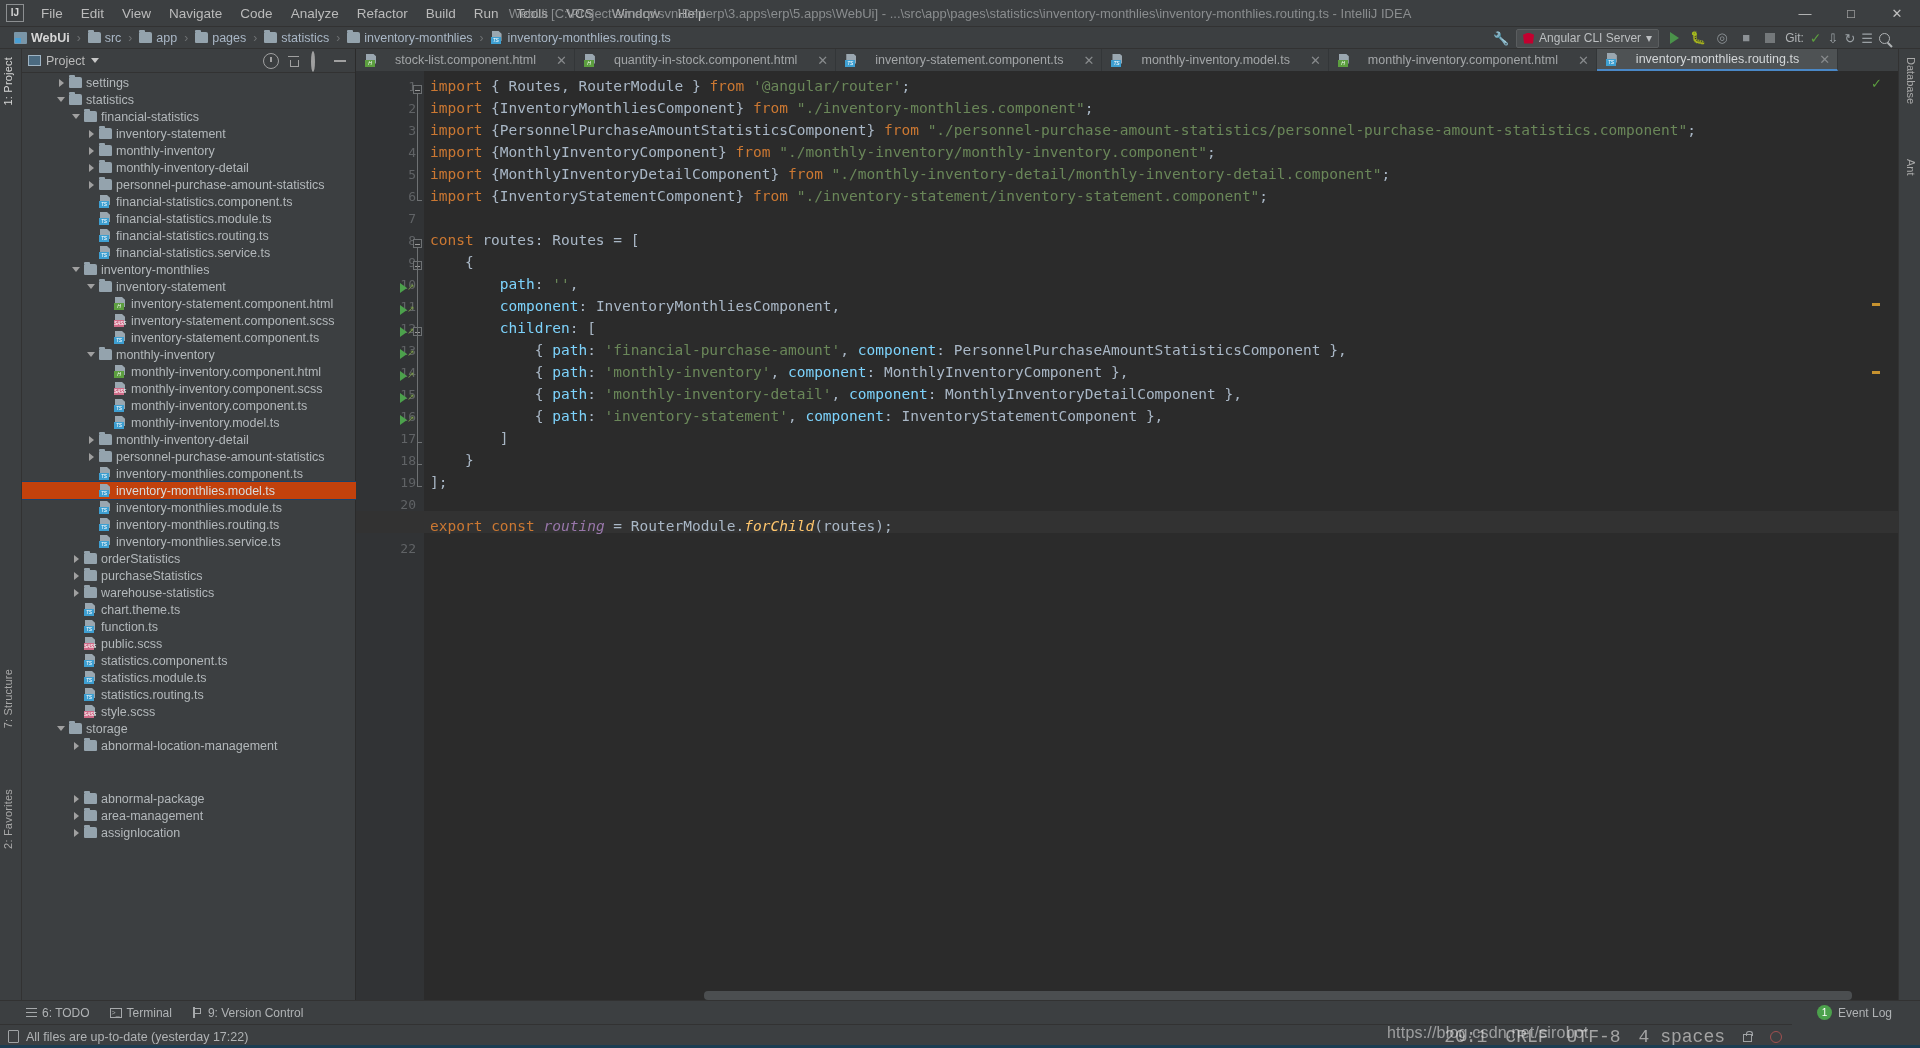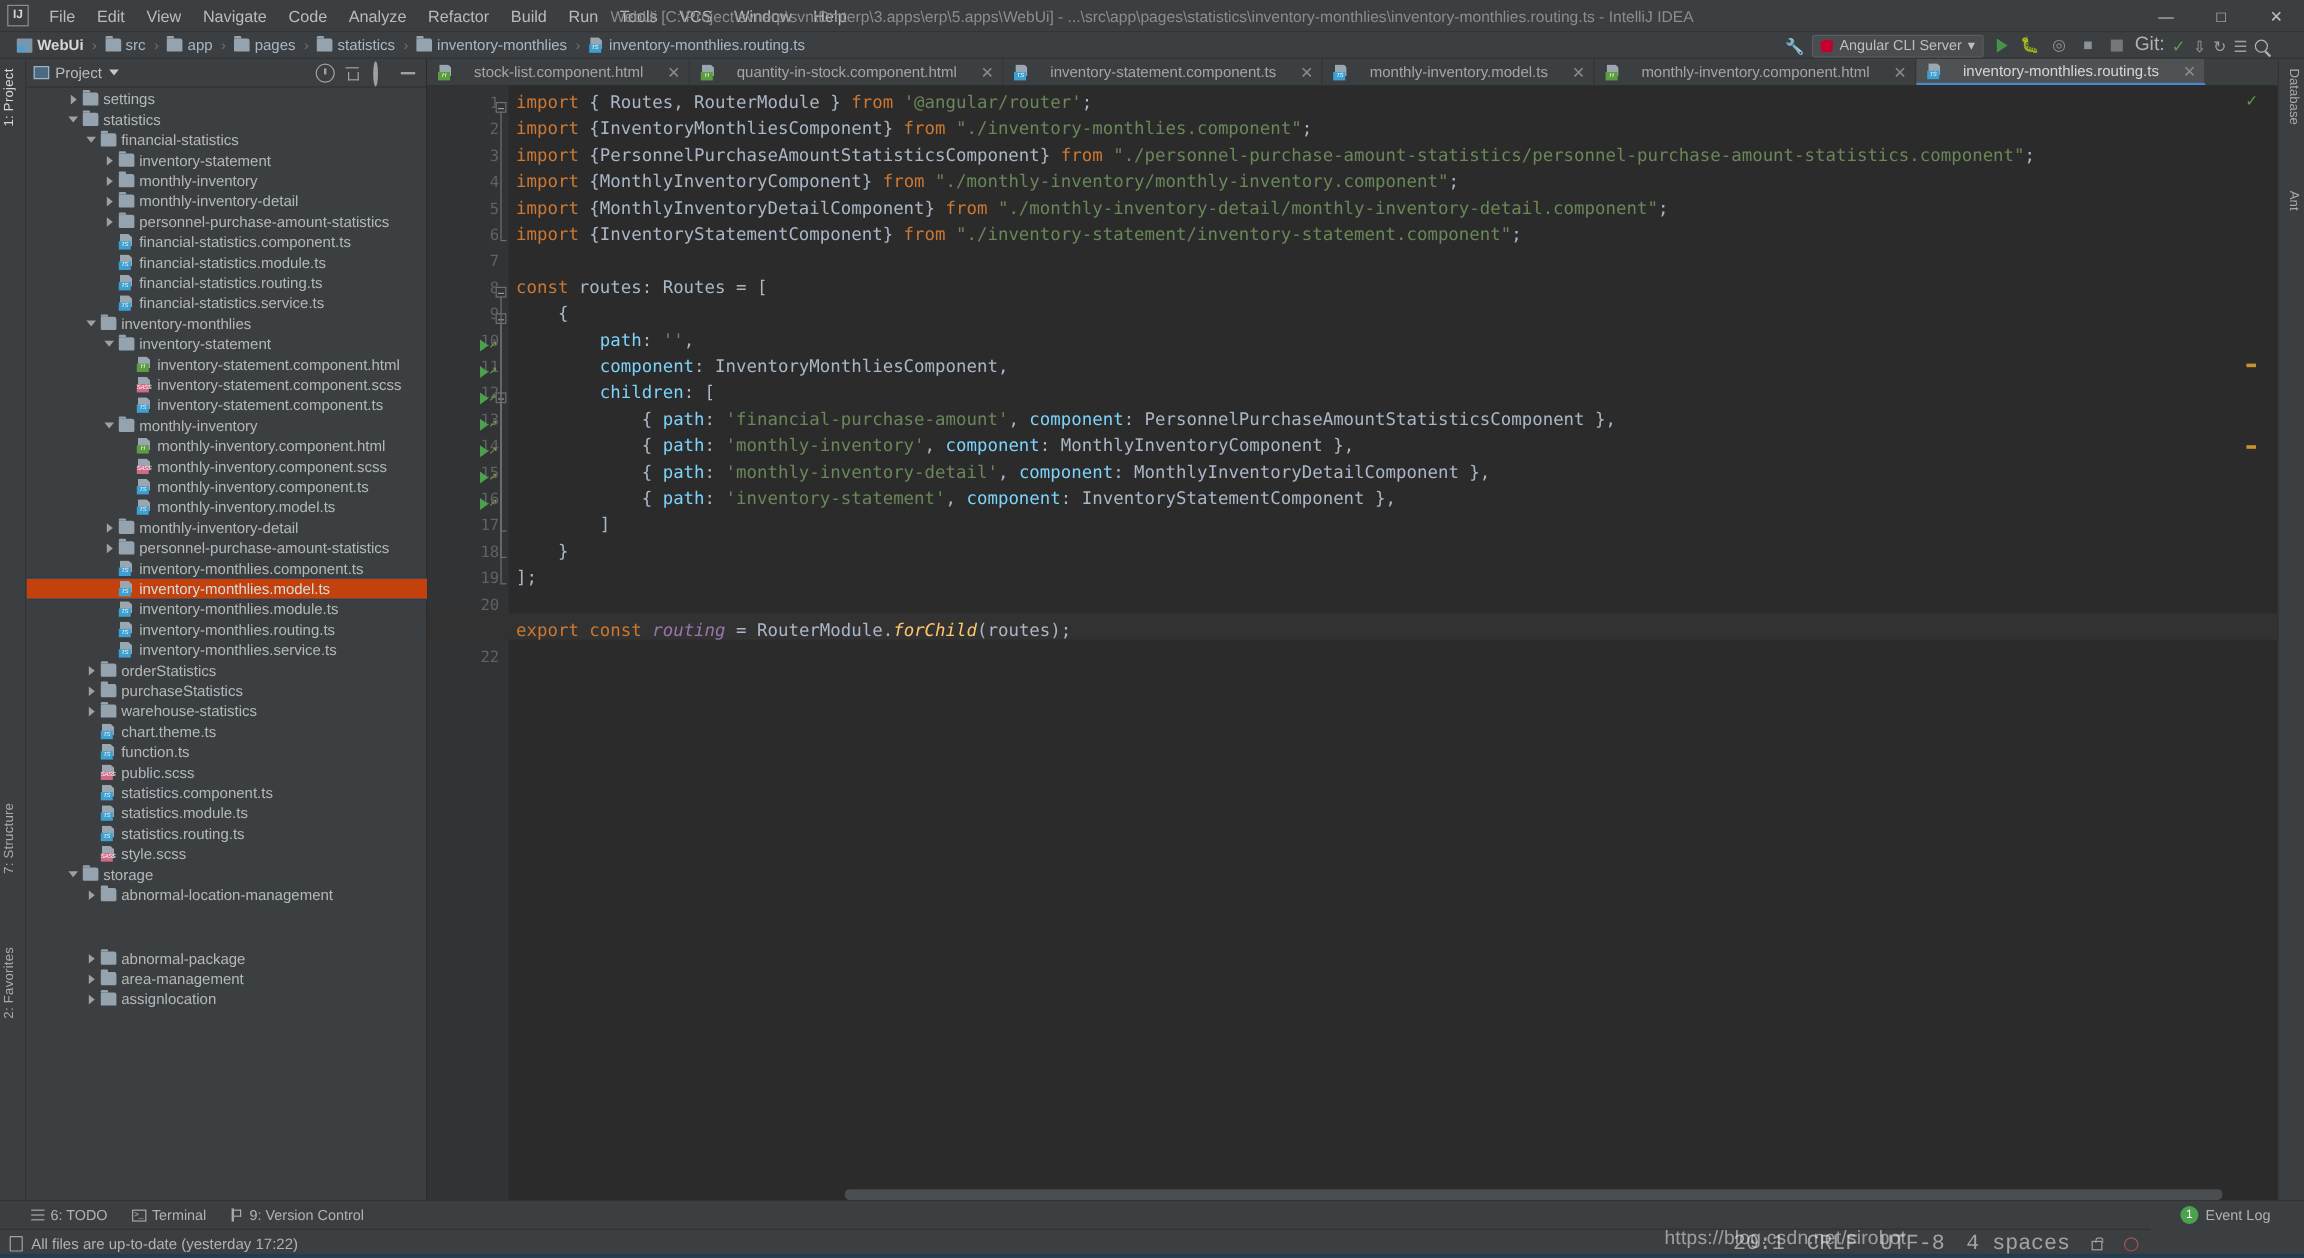--- a/index.html
+++ b/index.html
@@ -259,21 +259,21 @@
   }
   .tbtn { width: 18px; height: 18px; position: relative; opacity: .85; }
   .play:after {
     content:''; position:absolute; left:5px; top:3px; width:0; height:0;
     border-left:9px solid #4ca14c; border-top:6px solid transparent; border-bottom:6px solid transparent;
   }
   .bug { color:#9aa0a4; font-size: 13px; text-align:center; line-height:18px; }
   .stop:after {
     content:''; position:absolute; left:4px; top:4px; width:10px; height:10px; background:#7e8285;
   }
-  .tlabel-git { color:#b0b3b5; font-size:16px; }
+  .tlabel-git { color:#b0b3b5; font-size:12px; }
   .chk { color:#5c9e3f; font-size:14px; }
   .arrow-ic { color:#9aa0a4; font-size:13px; }
   .srch-ic {
     width:11px;height:11px;border:1.6px solid #b0b3b5;border-radius:50%;
     position:relative;
   }
   .srch-ic:after{
     content:'';position:absolute;right:-4px;bottom:-3px;width:6px;height:1.6px;
     background:#b0b3b5;transform:rotate(45deg);
   }

